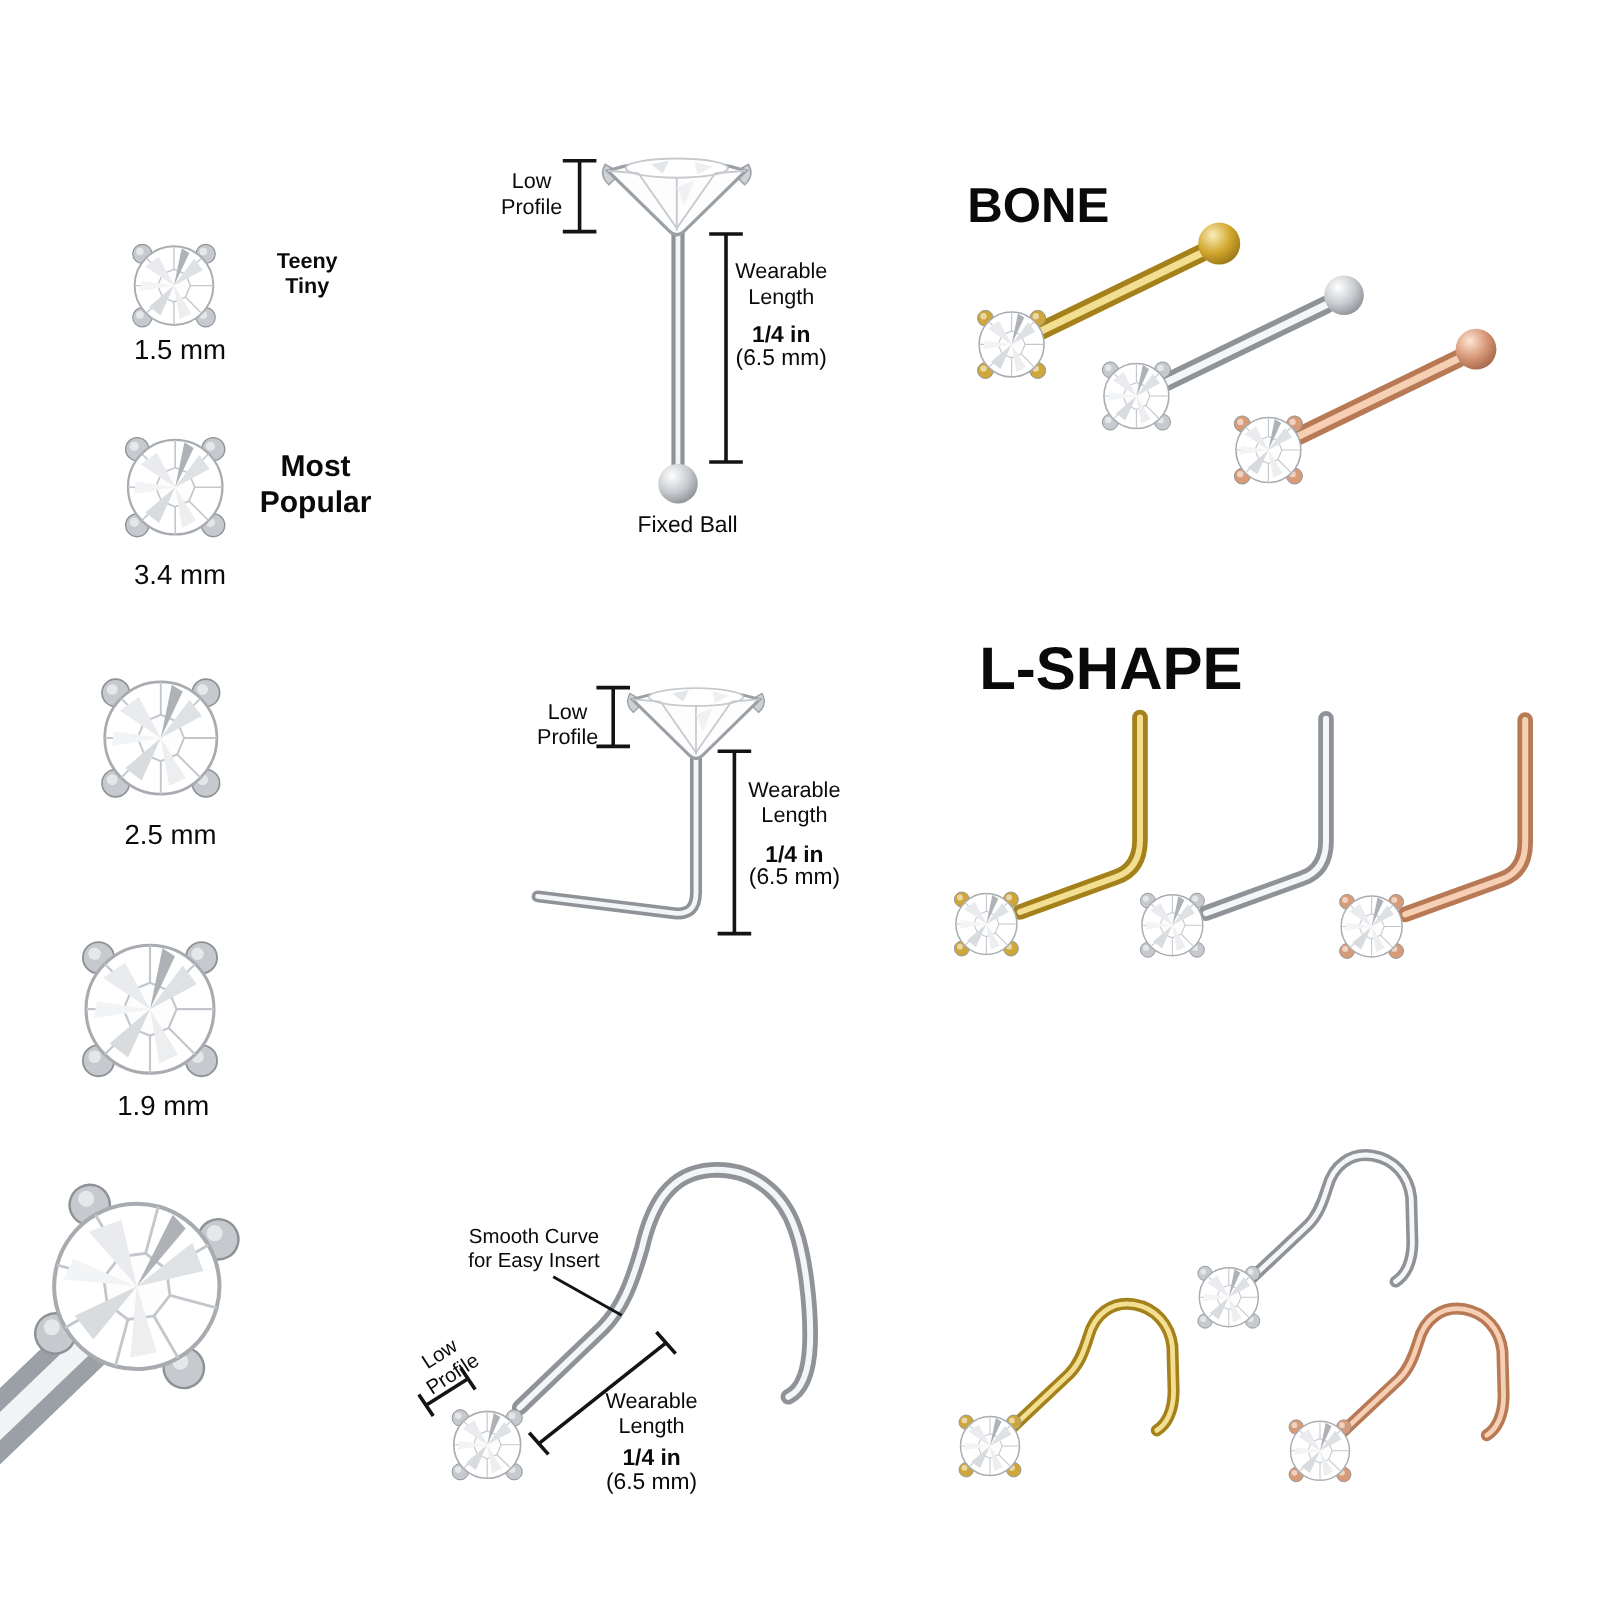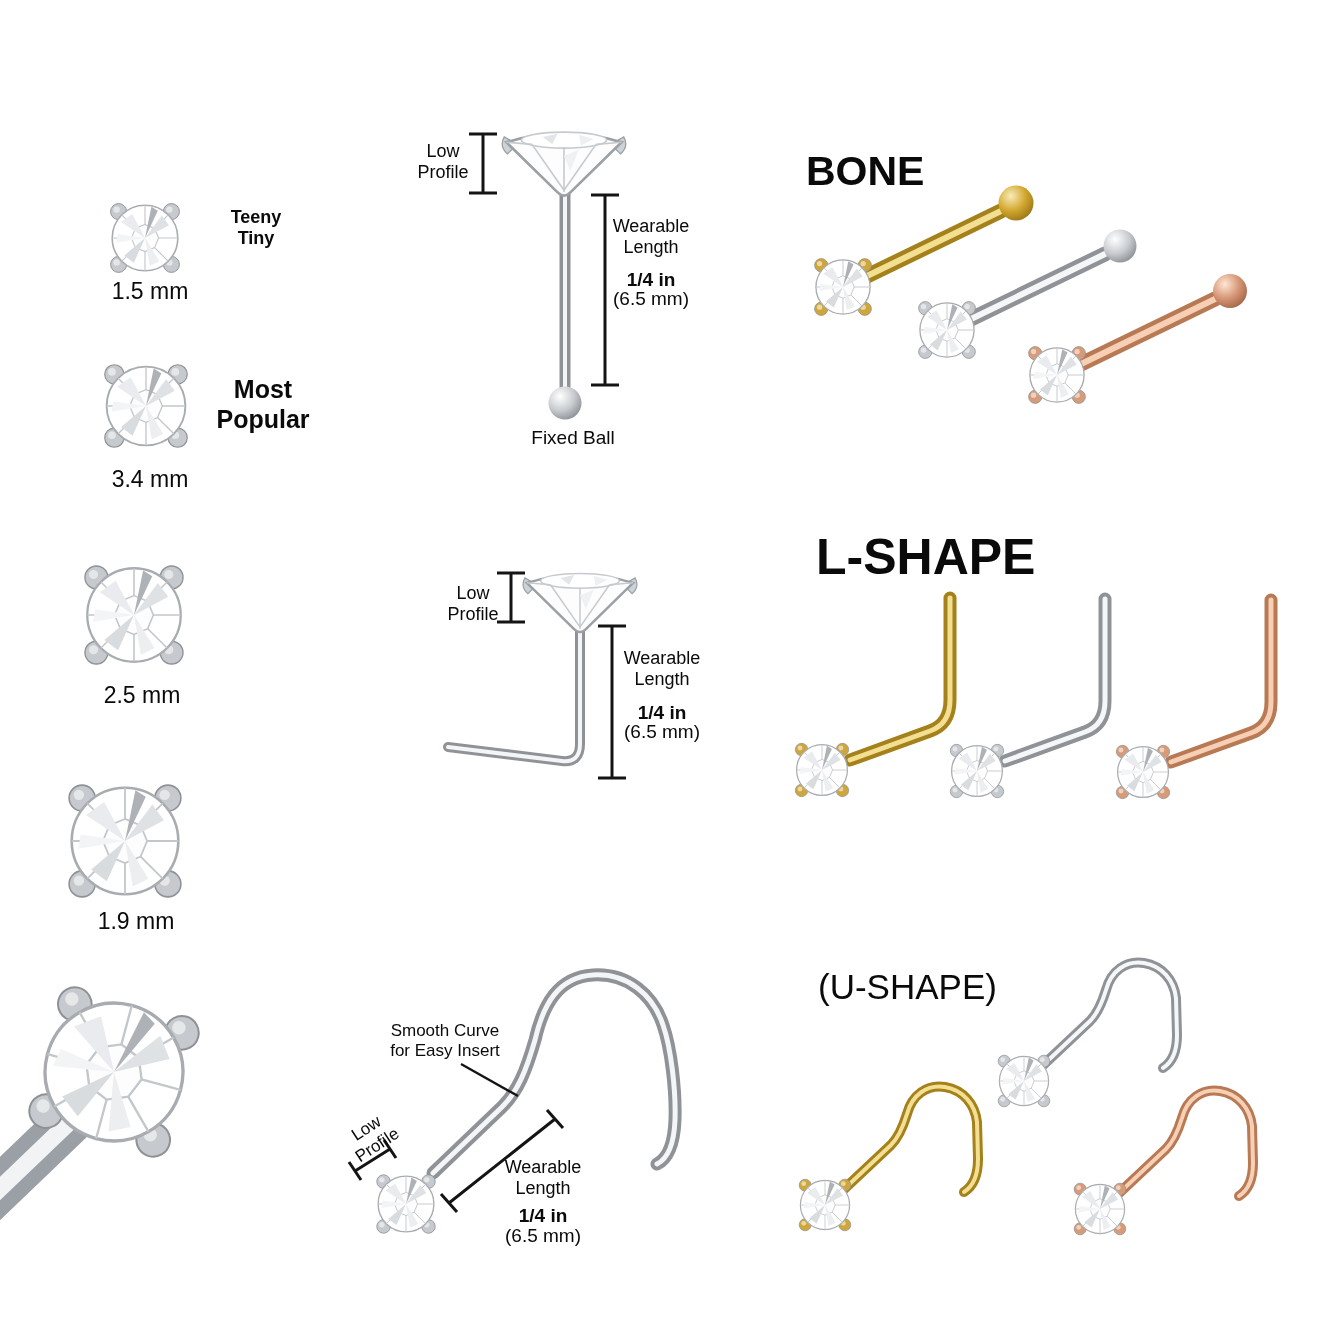--- a/index.html
+++ b/index.html
@@ -222,15 +222,14 @@
 for Easy Insert</div>
   <div class="lbl" style="left:337px;top:1117px;width:70px;font-size:17px;transform:rotate(-33deg);">Low
 Profile</div>
   <div class="lbl" style="left:492px;top:1157px;width:102px;font-size:18px;">Wearable
 Length</div>
   <div class="lbl b" style="left:492px;top:1205px;width:102px;font-size:19px;">1/4 in</div>
   <div class="lbl" style="left:492px;top:1225px;width:102px;font-size:19px;">(6.5 mm)</div>
 
   <div class="lbl b" style="left:806px;top:147px;width:220px;text-align:left;font-size:41px;">BONE</div>
   <div class="lbl b" style="left:816px;top:528px;width:280px;text-align:left;font-size:50px;">L-SHAPE</div>
-  <div class="lbl" style="left:818px;top:966px;width:280px;text-align:left;font-size:35px;">(U-SHAPE)</div>
 
 </div>
 
 </body></html>

